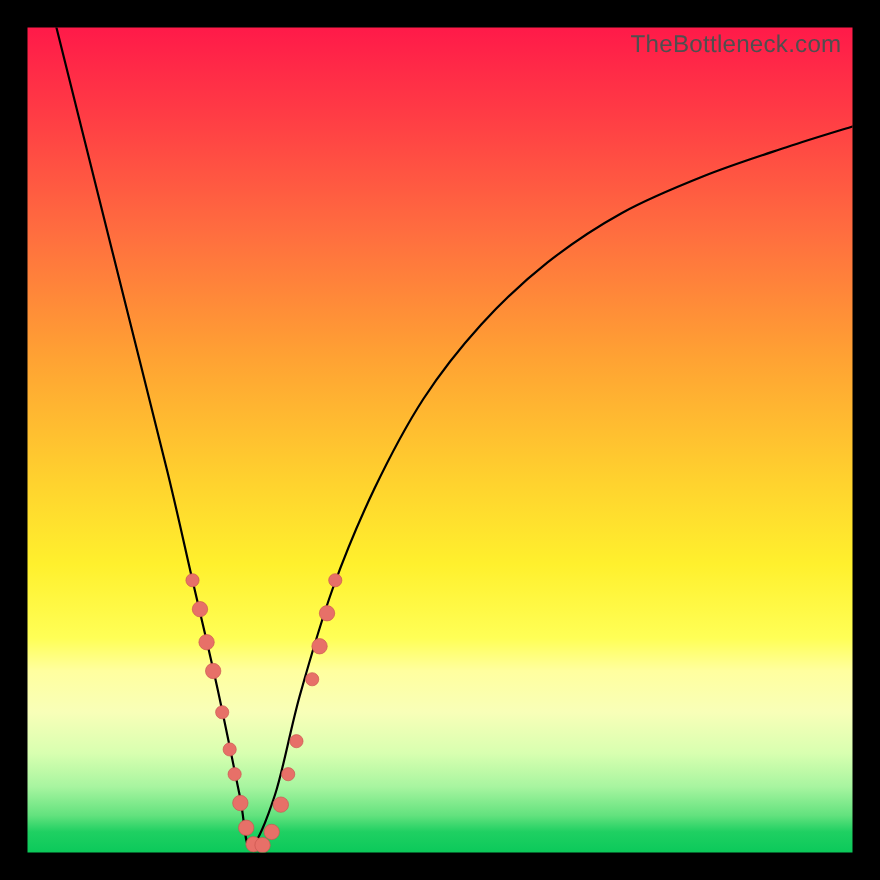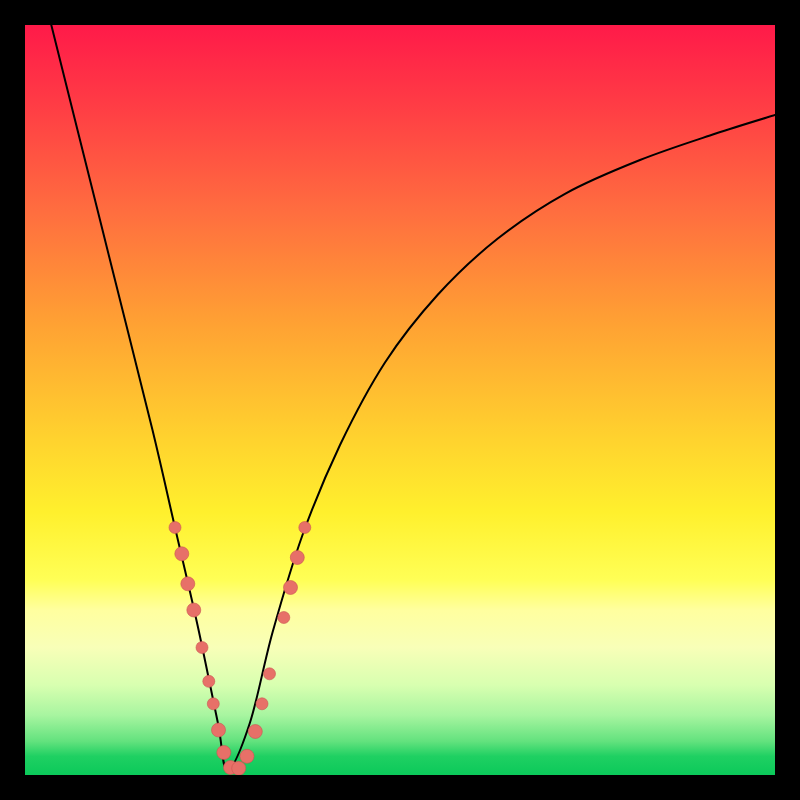--- a/index.html
+++ b/index.html
@@ -62,20 +62,21 @@
   .dot {
     fill: #e77068;
     stroke: #c95550;
     stroke-width: 0.6;
   }
 </style>
 </head>
 <body>
 
 <div class="frame">
+  <div class="watermark">TheBottleneck.com</div>
   <svg class="plot" viewBox="0 0 750 750">
     <path id="curve-path" class="curve" d="M 26.3 0.0 C 30.6 17.5, 41.9 62.5, 52.5 105.0 C 63.1 147.5, 77.5 205.0, 90.0 255.0 C 102.5 305.0, 117.5 363.8, 127.5 405.0 C 137.5 446.3, 142.5 470.0, 150.0 502.5 C 157.5 535.0, 165.4 567.5, 172.5 600.0 C 179.6 632.5, 187.8 673.4, 192.8 697.5 C 197.8 721.6, 197.1 744.8, 202.5 744.8 C 207.9 744.8, 217.5 720.4, 225.0 697.5 C 232.5 674.6, 238.8 638.8, 247.5 607.5 C 256.3 576.3, 266.3 541.3, 277.5 510.0 C 288.8 478.8, 301.3 448.8, 315.0 420.0 C 328.8 391.3, 343.8 362.5, 360.0 337.5 C 376.3 312.5, 393.8 290.6, 412.5 270.0 C 431.3 249.4, 451.3 230.6, 472.5 213.8 C 493.8 196.9, 516.3 181.9, 540.0 168.8 C 563.8 155.6, 590.0 145.0, 615.0 135.0 C 640.0 125.0, 667.5 116.3, 690.0 108.8 C 712.5 101.3, 740.0 93.1, 750.0 90.0"></path>
     <g id="dots">
         <circle cx="150.0" cy="502.5" r="6" class="dot"></circle>
         <circle cx="156.8" cy="528.8" r="7" class="dot"></circle>
         <circle cx="162.8" cy="558.8" r="7" class="dot"></circle>
         <circle cx="168.8" cy="585.0" r="7" class="dot"></circle>
         <circle cx="177.0" cy="622.5" r="6" class="dot"></circle>
         <circle cx="183.8" cy="656.3" r="6" class="dot"></circle>
         <circle cx="188.3" cy="678.8" r="6" class="dot"></circle>

